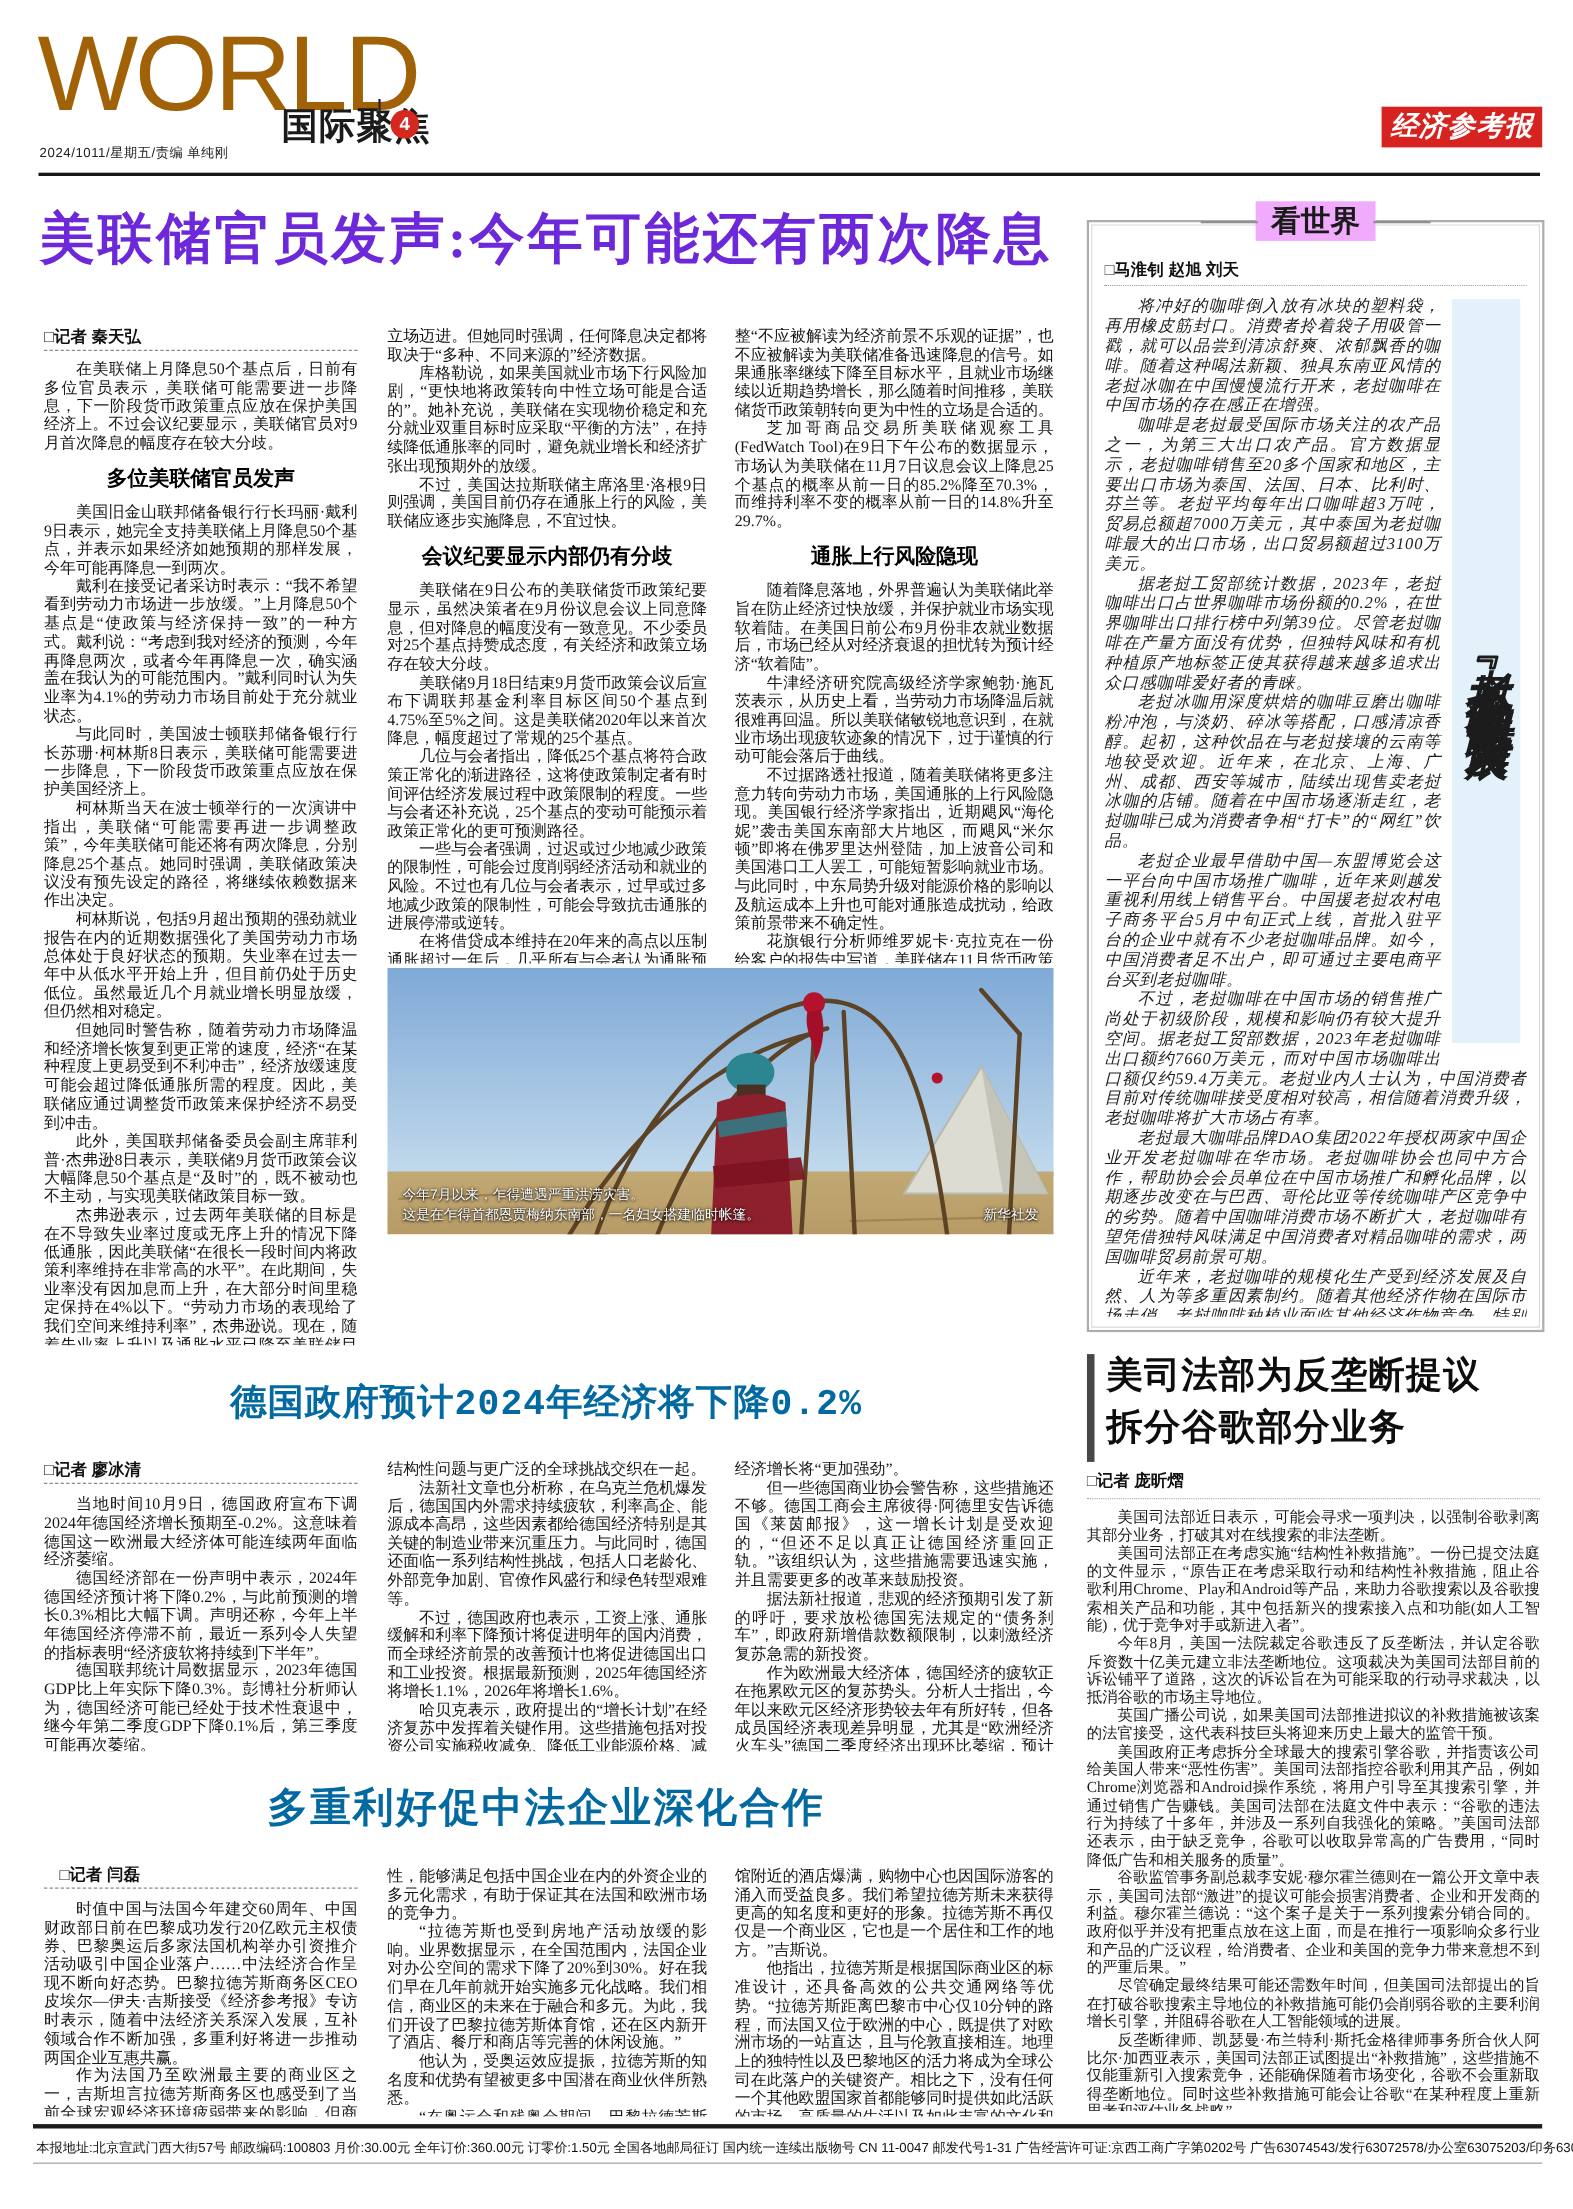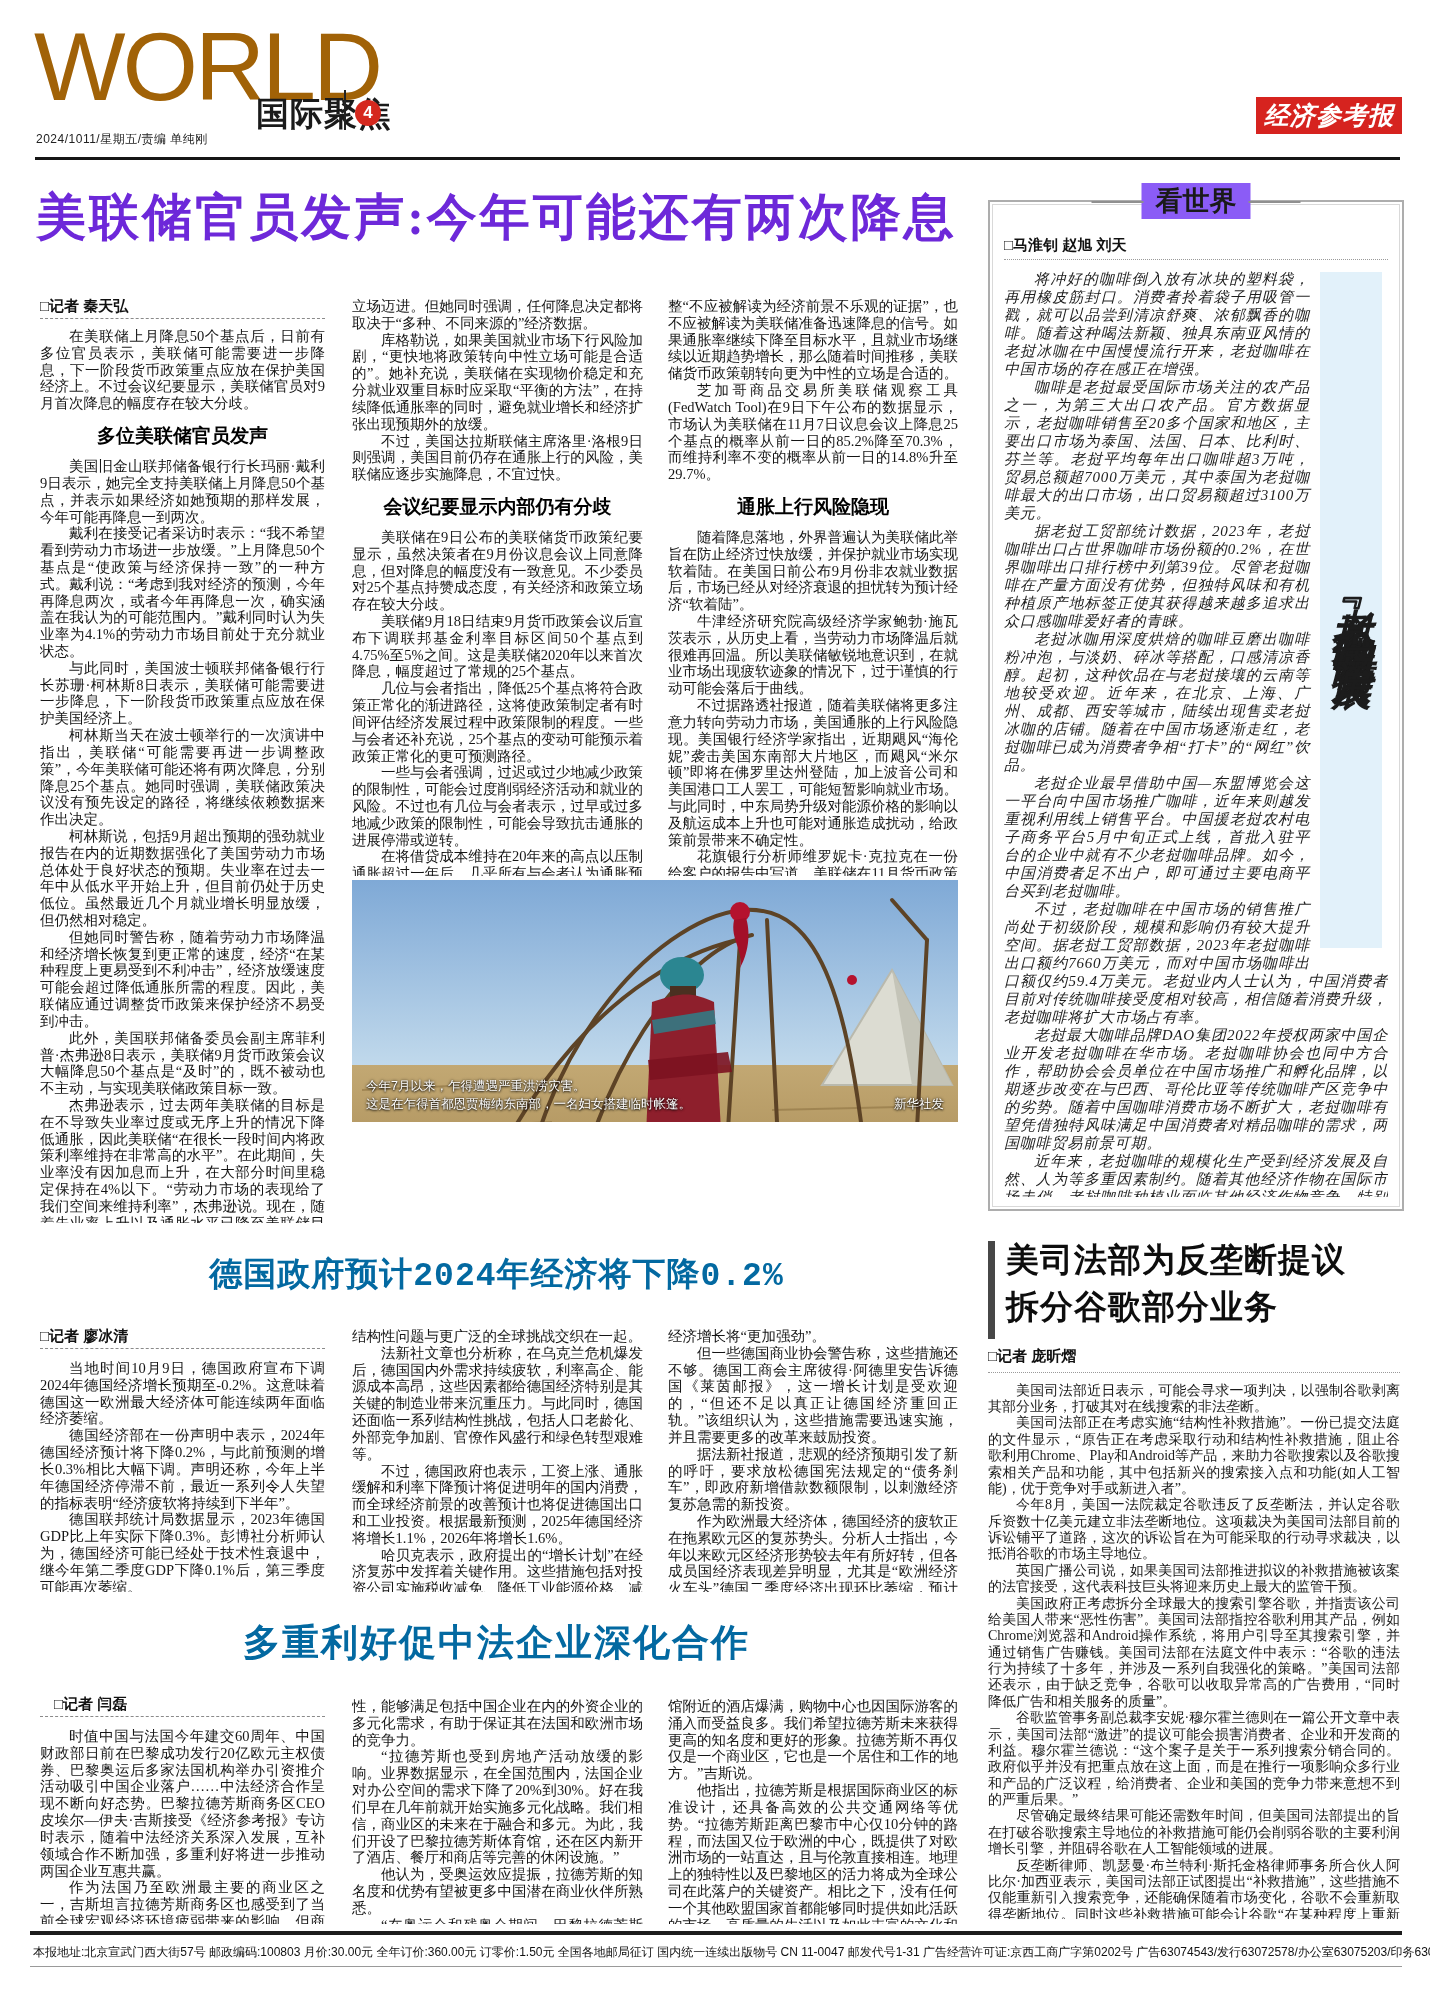--- a/index.html
+++ b/index.html
@@ -39,37 +39,37 @@
   .photo{left:352px;top:880px;width:606px;height:242px;overflow:hidden;}
   .photo svg{display:block;}
   .caption{position:absolute;left:14px;right:14px;bottom:8px;color:#fff;
     font-size:12.5px;line-height:1.5;font-family:"Liberation Sans",sans-serif;
     text-shadow:0 0 3px rgba(0,0,0,.9),0 1px 2px rgba(0,0,0,.8);}
   .caption .credit{float:right;}
   
   .panel{left:988px;top:200px;width:412px;height:1007px;border:2px solid #adadad;
     box-shadow:inset 0 0 0 2px #ffffff, inset 0 0 0 3px #d9d9d9;background:#fff;}
   .panel-label{position:absolute;left:50%;transform:translateX(-50%);top:-19px;
-    background:#8b5cf6;padding:0 14px;font-size:27px;font-weight:bold;
+    background:#f0abfc;padding:0 14px;font-size:27px;font-weight:bold;
     font-family:"Liberation Sans",sans-serif;white-space:nowrap;}
   .panel-label:before,.panel-label:after{content:"";position:absolute;top:18px;width:52px;
     height:2px;background:#8f8f8f;}
   .panel-label:before{left:-50px;} .panel-label:after{right:-50px;}
   .panel-inner{position:absolute;left:14px;right:14px;top:34px;bottom:12px;overflow:hidden;}
   .panel-byline{margin-bottom:4px;}
   .panel-body{font-style:italic;font-size:15px;line-height:1.2;letter-spacing:.8px;
     text-align:justify;color:#1d1d1d;}
   .panel-body p{margin:0;text-indent:2em;}
   .v-strip{float:right;width:62px;height:676px;margin:2px 6px 10px 10px;background:#e2f1fa;
     display:flex;align-items:center;justify-content:center;}
   .v-title{writing-mode:vertical-rl;font-size:40px;line-height:62px;letter-spacing:4px;
     font-style:italic;font-weight:bold;color:#1c1c1c;}
   
   .google{left:988px;top:1227px;width:412px;height:692px;overflow:hidden;}
-  .g-head{position:relative;padding-left:18px;margin-top:10px;}
+  .g-head{position:relative;padding-left:18px;}
   .g-bar{position:absolute;left:0;top:4px;width:7px;height:98px;background:#474747;}
   .g-line{font-family:"Liberation Sans",sans-serif;font-weight:bold;font-size:33px;
     line-height:1.42;color:#0d0d0d;letter-spacing:1px;}
   .g-byline{margin-top:16px;padding-bottom:6px;}
   .g-body{margin-top:10px;text-align:justify;font-size:14px;line-height:1.17;}
   .g-body p{margin:0;text-indent:2em;}
   
   .footer-rule{left:30px;top:1931px;width:1372px;height:4px;background:#1c1c1c;}
   .footer-text{left:33px;top:1944px;width:1368px;font-size:12px;color:#111;
     font-family:"Liberation Sans",sans-serif;white-space:nowrap;letter-spacing:0;}

